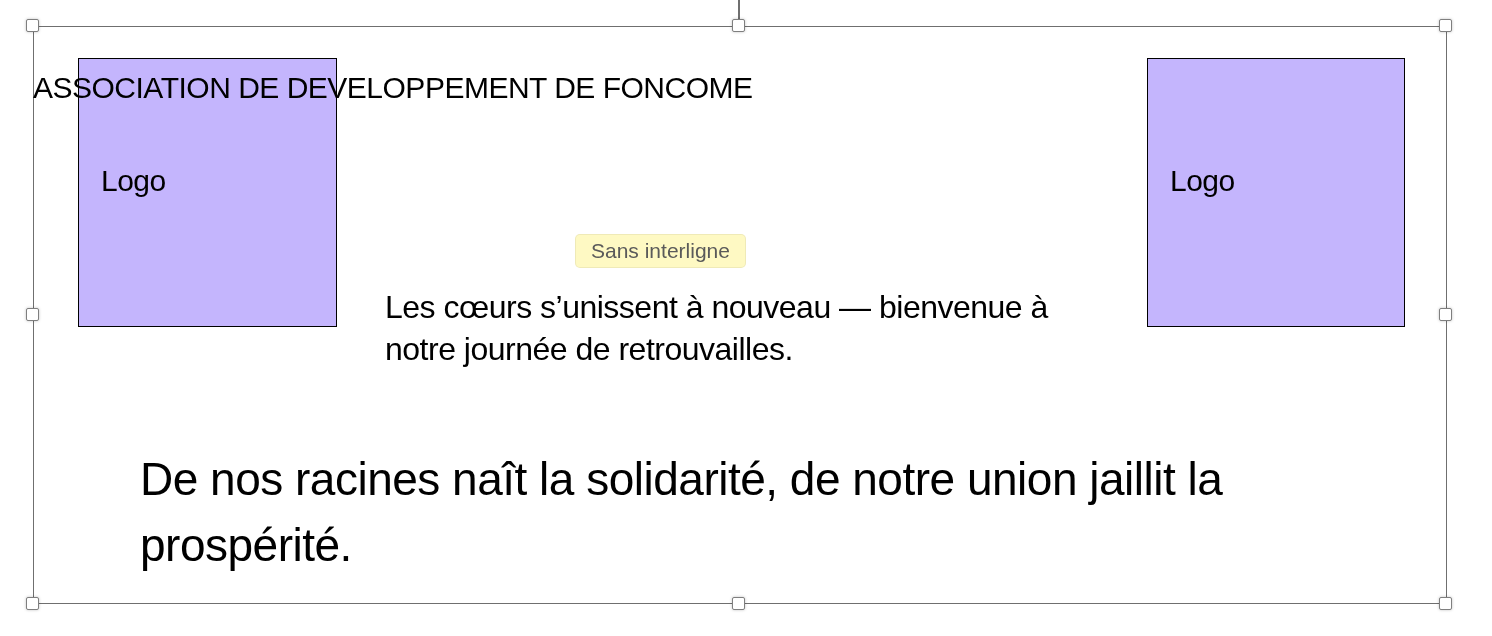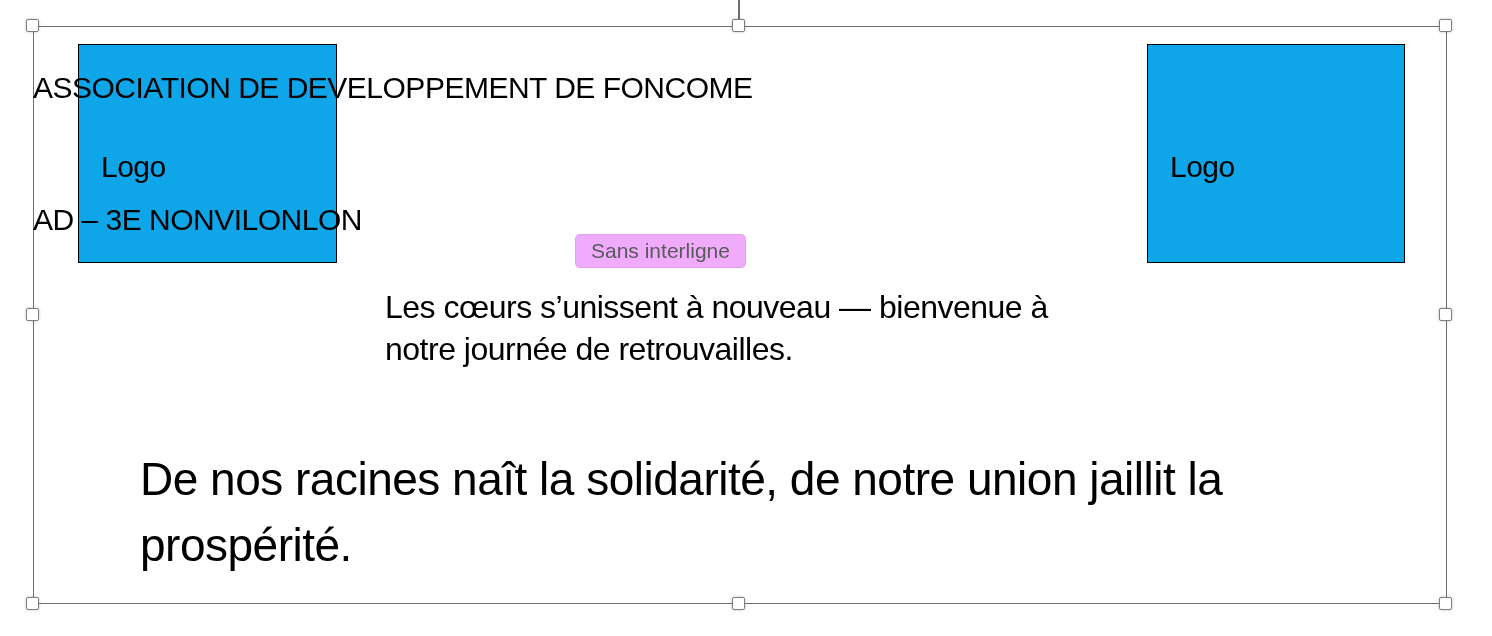--- a/index.html
+++ b/index.html
@@ -41,24 +41,24 @@
   .h-tr { left: 1439px; top: 19px;  }
   .h-ml { left: 26px;   top: 308px; }
   .h-mr { left: 1439px; top: 308px; }
   .h-bl { left: 26px;   top: 597px; }
   .h-bc { left: 732px;  top: 597px; }
   .h-br { left: 1439px; top: 597px; }
 
   
   .logo-box {
     position: absolute;
-    top: 44px;
-    height: 219px;
+    top: 58px;
+    height: 269px;
     border: 1.5px solid #000000;
-    background: #0ea5e9;
+    background: #c4b5fd;
   }
   .logo-box.left  { left: 78px;   width: 259px; }
   .logo-box.right { left: 1147px; width: 258px; }
   .logo-label {
     position: absolute;
     left: 22px; top: 107px;
     font-size: 30px;
     line-height: 30px;
     color: #000000;
     letter-spacing: -0.5px;
@@ -99,21 +99,21 @@
     letter-spacing: -0.5px;
   }
   .doc-motto .inner { max-width: 1200px; margin: 0 auto; }
 
   
   .style-tooltip {
     position: absolute;
     left: 575px; top: 234px;
     height: 34px;
     padding: 0 15px;
-    background: #f0abfc;
+    background: #fef9c3;
     border: 1px solid rgba(0,0,0,0.06);
     border-radius: 5px;
     color: #5a5a5a;
     font-size: 21px;
     line-height: 32px;
     white-space: nowrap;
     z-index: 10;
   }
 </style>
 </head>
@@ -135,21 +135,20 @@
 
   <div class="logo-box left">
     <span class="logo-label">Logo</span>
   </div>
   <div class="logo-box right">
     <span class="logo-label">Logo</span>
   </div>
 
   <div class="doc-text doc-title">ASSOCIATION DE DEVELOPPEMENT DE FONCOME</div>
 
-  <div class="doc-text doc-subtitle">AD – 3E NONVILONLON</div>
 
   <div class="doc-text doc-welcome">
     <div class="inner">Les cœurs s’unissent à nouveau — bienvenue à notre journée de retrouvailles.</div>
   </div>
 
   <div class="doc-text doc-motto">
     <div class="inner">De nos racines naît la solidarité, de notre union jaillit la prospérité.</div>
   </div>
 
   <div class="style-tooltip">Sans interligne</div>

